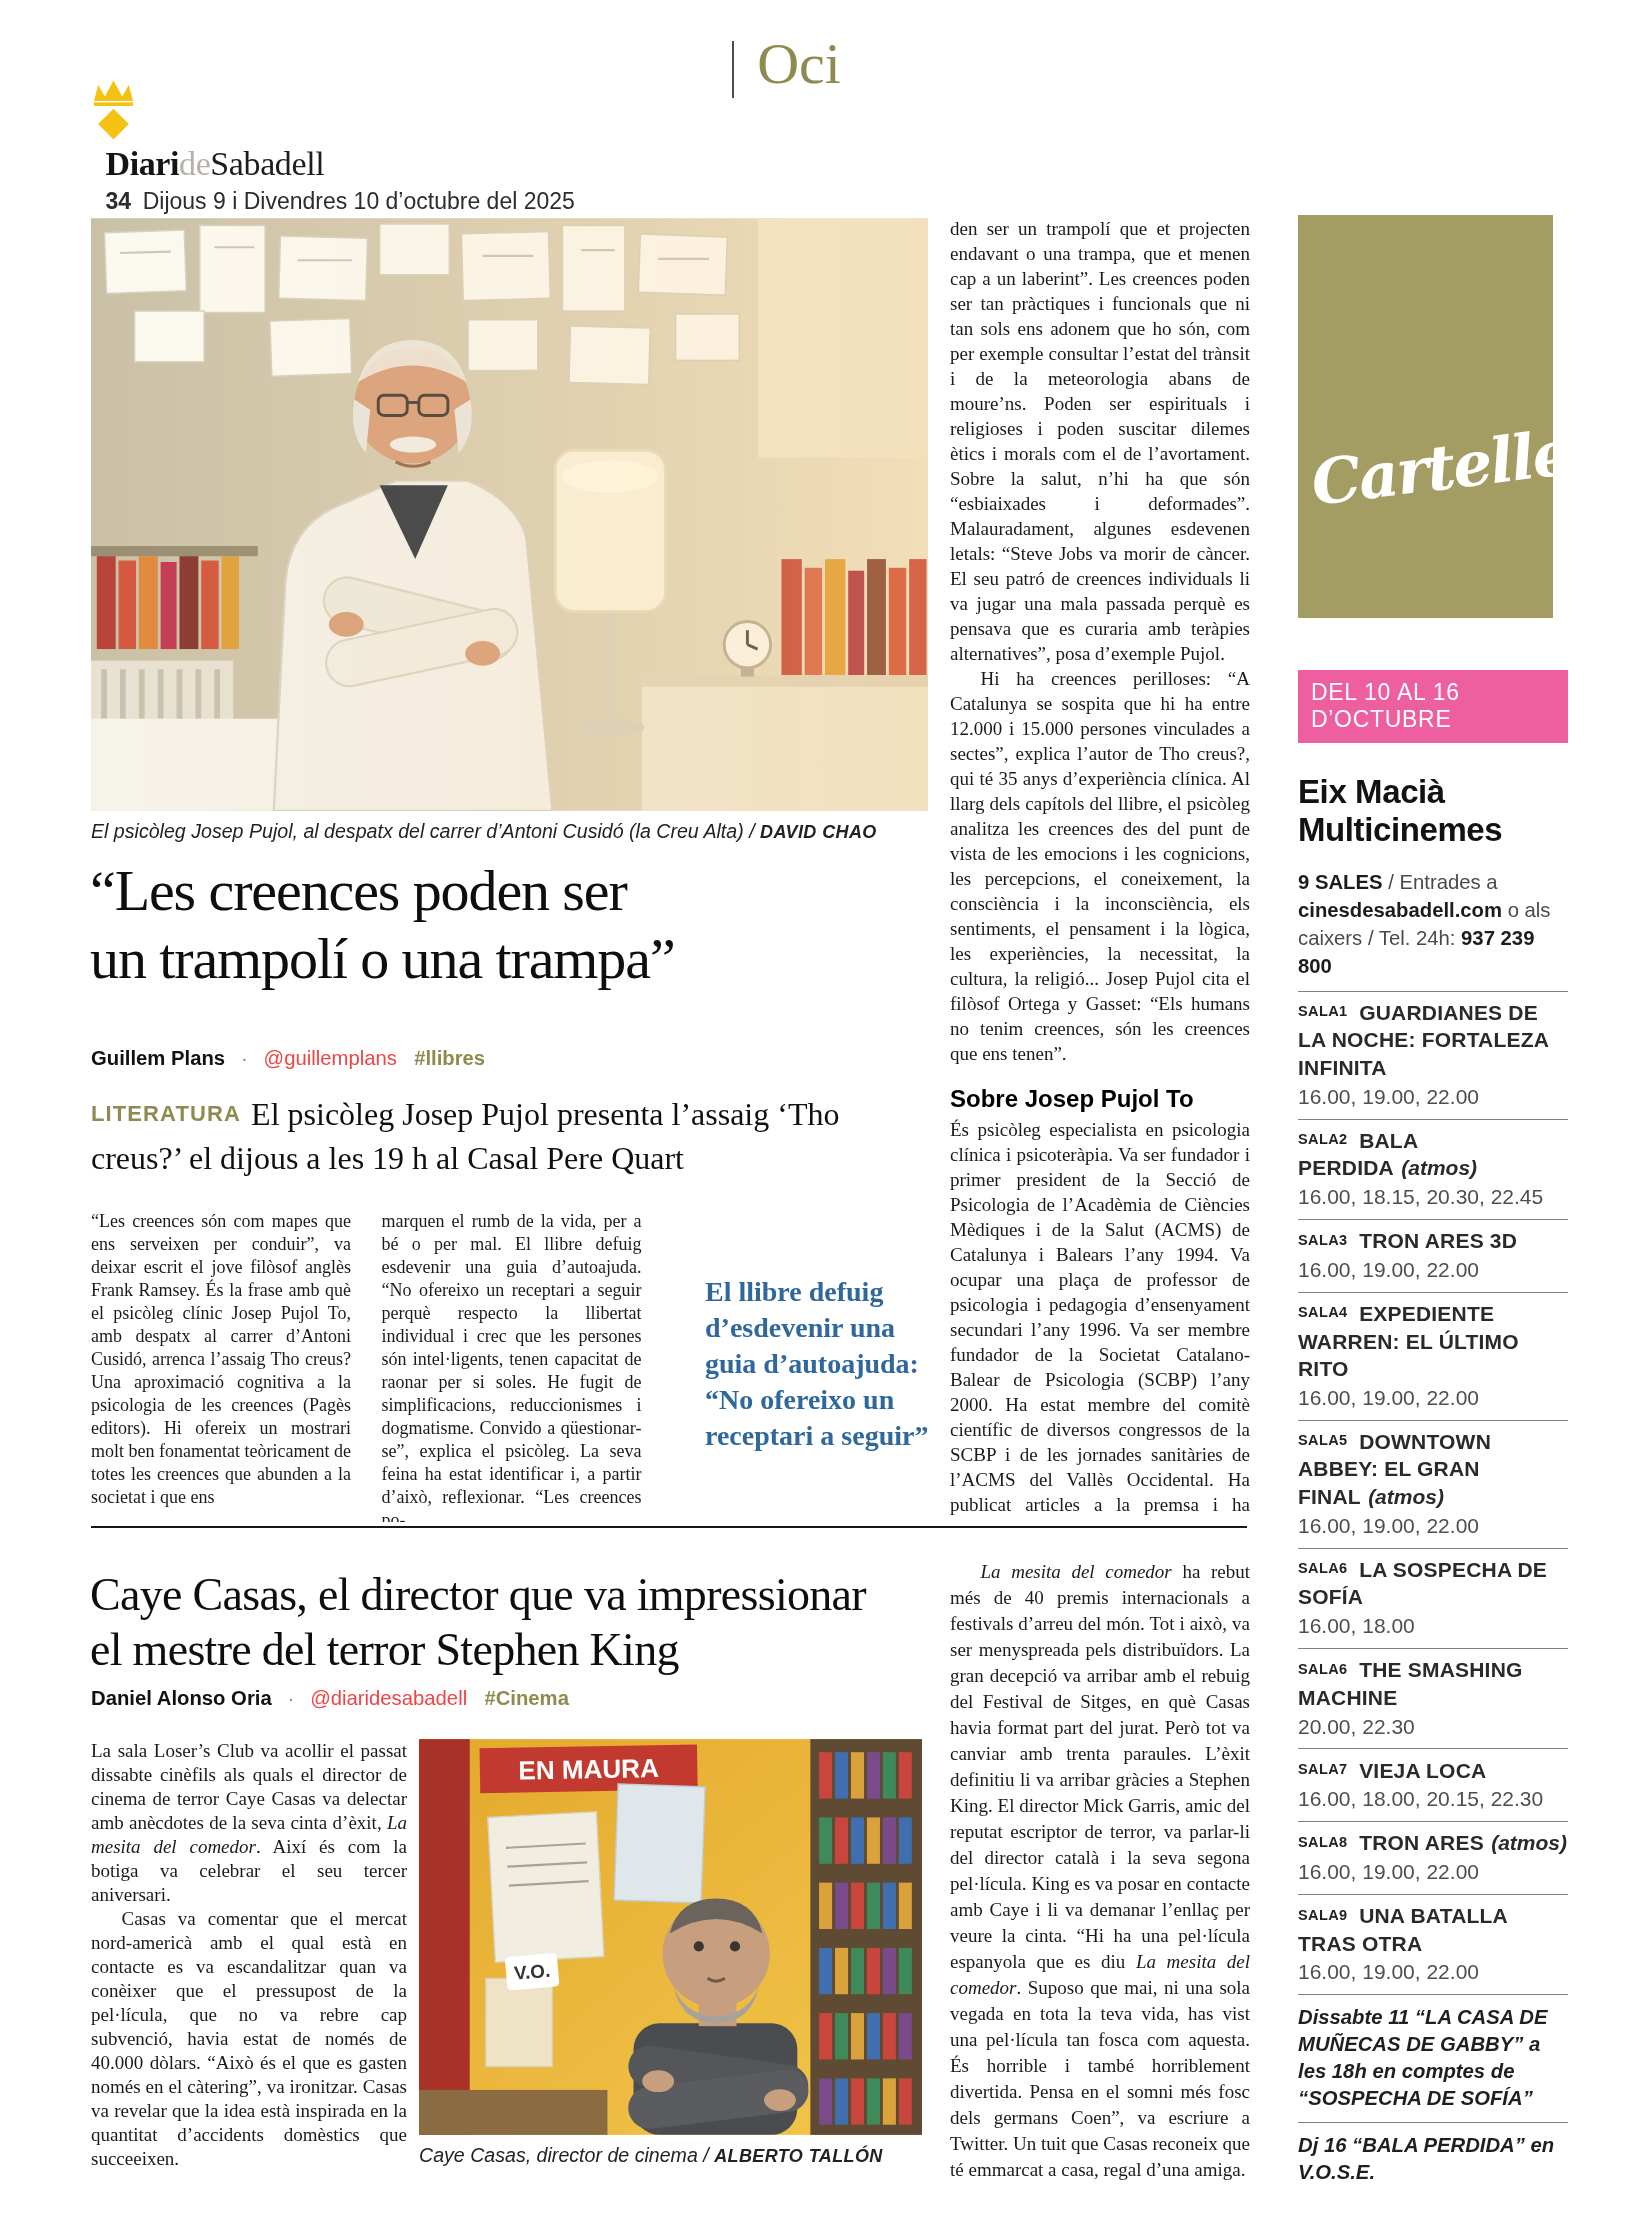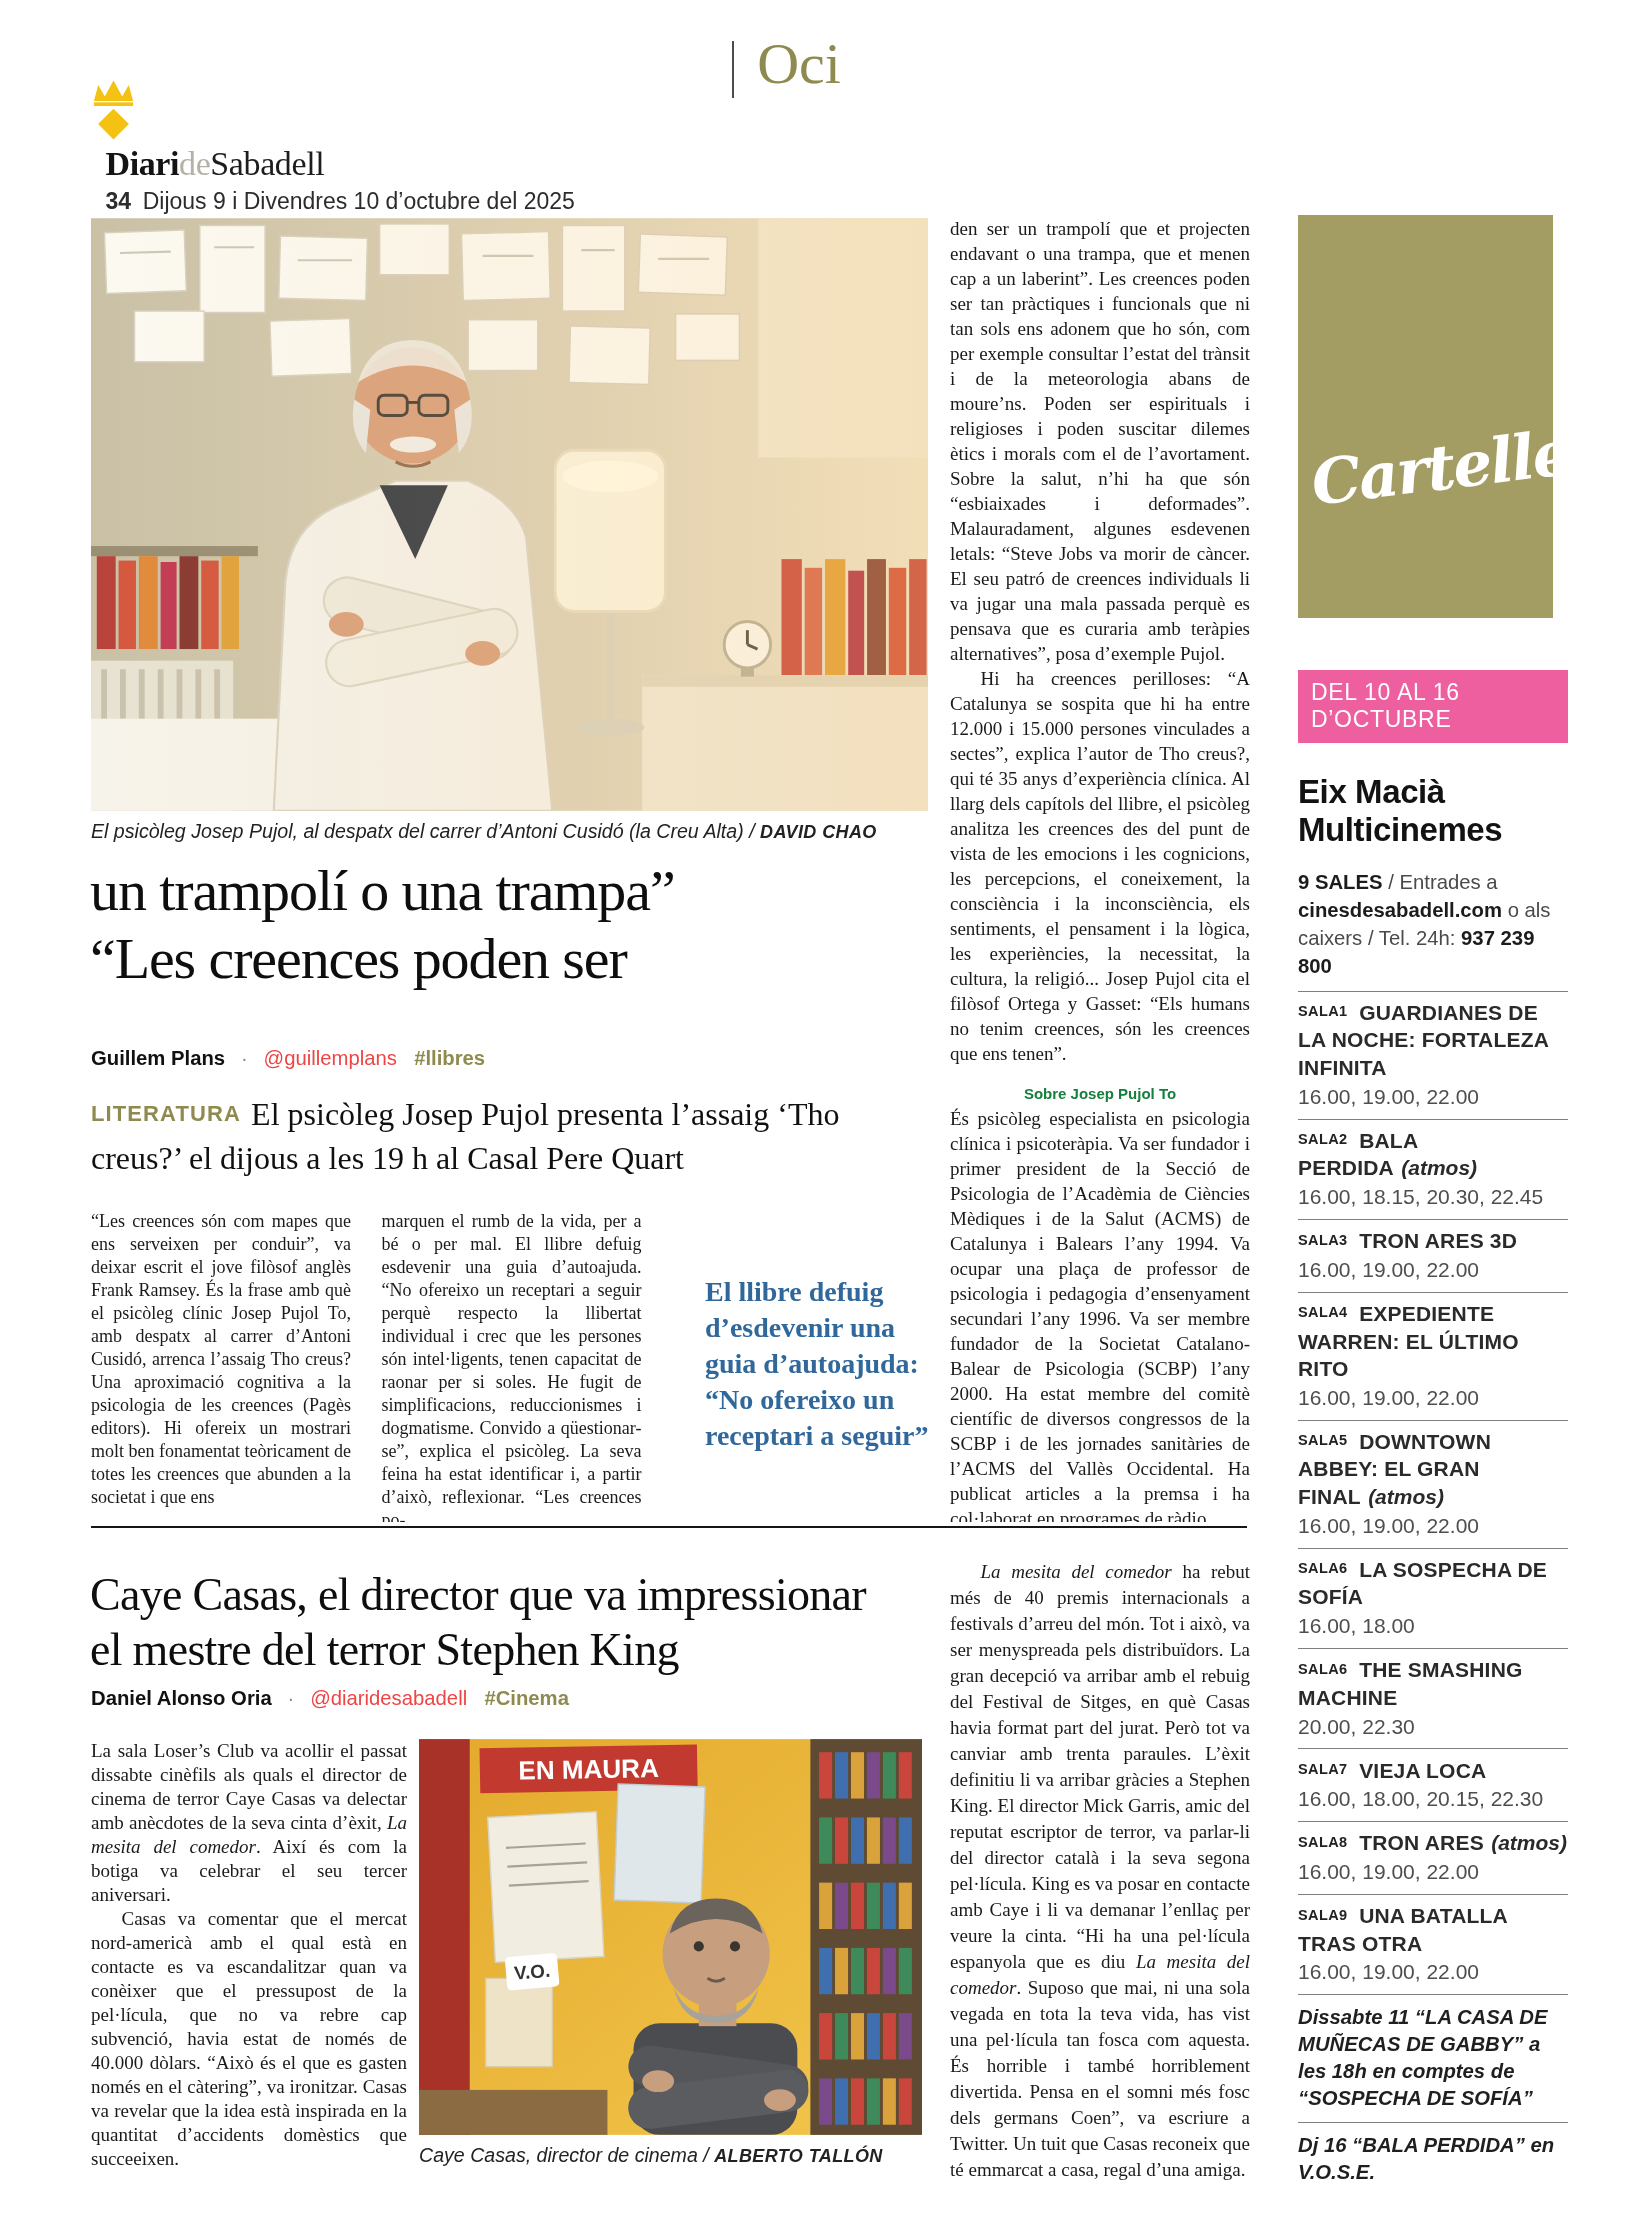--- a/index.html
+++ b/index.html
@@ -43,22 +43,22 @@
   .bodytext{font-family:"Liberation Serif",serif;font-size:18px;line-height:23px;
             text-align:justify;color:#1a1a1a;}
   .col{flex:1;overflow:hidden;}
   .lead{font-weight:400;}
   .pull{padding:64px 0 0 33px;font-family:"Liberation Serif",serif;font-weight:700;
         font-size:28px;line-height:36px;color:#30689c;text-align:left;}
   .col4{left:950px;top:216px;width:300px;height:1306px;overflow:hidden;}
   .col4 .bodytext{font-size:19px;line-height:25px;}
   .indent{text-indent:30.5px;margin:0;}
   .p0{margin:0;}
-  .about-title{font-family:"Liberation Sans",sans-serif;font-weight:700;font-size:15px;
-               margin:19px 0 4.4px 0;color:#15803d;text-align:center;}
+  .about-title{font-family:"Liberation Sans",sans-serif;font-weight:700;font-size:24px;
+               margin:19px 0 4.4px 0;color:#000000;}
 
   .rule-h{left:91px;top:1526px;width:1156px;height:1.5px;background:#161616;}
 
   
   .headline2{left:90px;top:1552px;width:849px;font-family:"Liberation Serif",serif;
              font-size:46px;line-height:55px;letter-spacing:-0.7px;color:#0e0e0e;font-weight:500;margin-top:15px;}
   .byline2{left:91px;top:1687px;}
   .a2col1{left:91px;top:1739px;width:316px;height:467px;overflow:hidden;}
   .a2col1 .bodytext{font-size:19px;line-height:24px;}
   .photo2{left:419px;top:1739px;width:503px;height:396px;overflow:hidden;}
@@ -212,22 +212,22 @@
       <ellipse cx="444" cy="312" rx="32" ry="11" fill="#f0ede6"></ellipse>
       <path d="M420 336 q24 12 48 0" stroke="#9c6b4e" stroke-width="4" fill="none"></path>
       <rect width="1154" height="817" fill="url(#warm)"></rect>
     </svg>
   </div>
   <div class="abs caption caption1">
     <span>El psicòleg Josep Pujol, al despatx del carrer d’Antoni Cusidó (la Creu Alta) / </span><span class="credit">DAVID CHAO</span>
   </div>
 
   <div class="abs headline1">
+    <div>“Les creences poden ser</div>
     <div>un trampolí o una trampa”</div>
-    <div>“Les creences poden ser</div>
   </div>
 
   <div class="abs byline byline1">
     <span class="author">Guillem Plans</span>
     <span class="dot">·</span>
     <span class="handle">@guillemplans</span>
     <span class="tag">#llibres</span>
   </div>
 
   <div class="abs deck">

